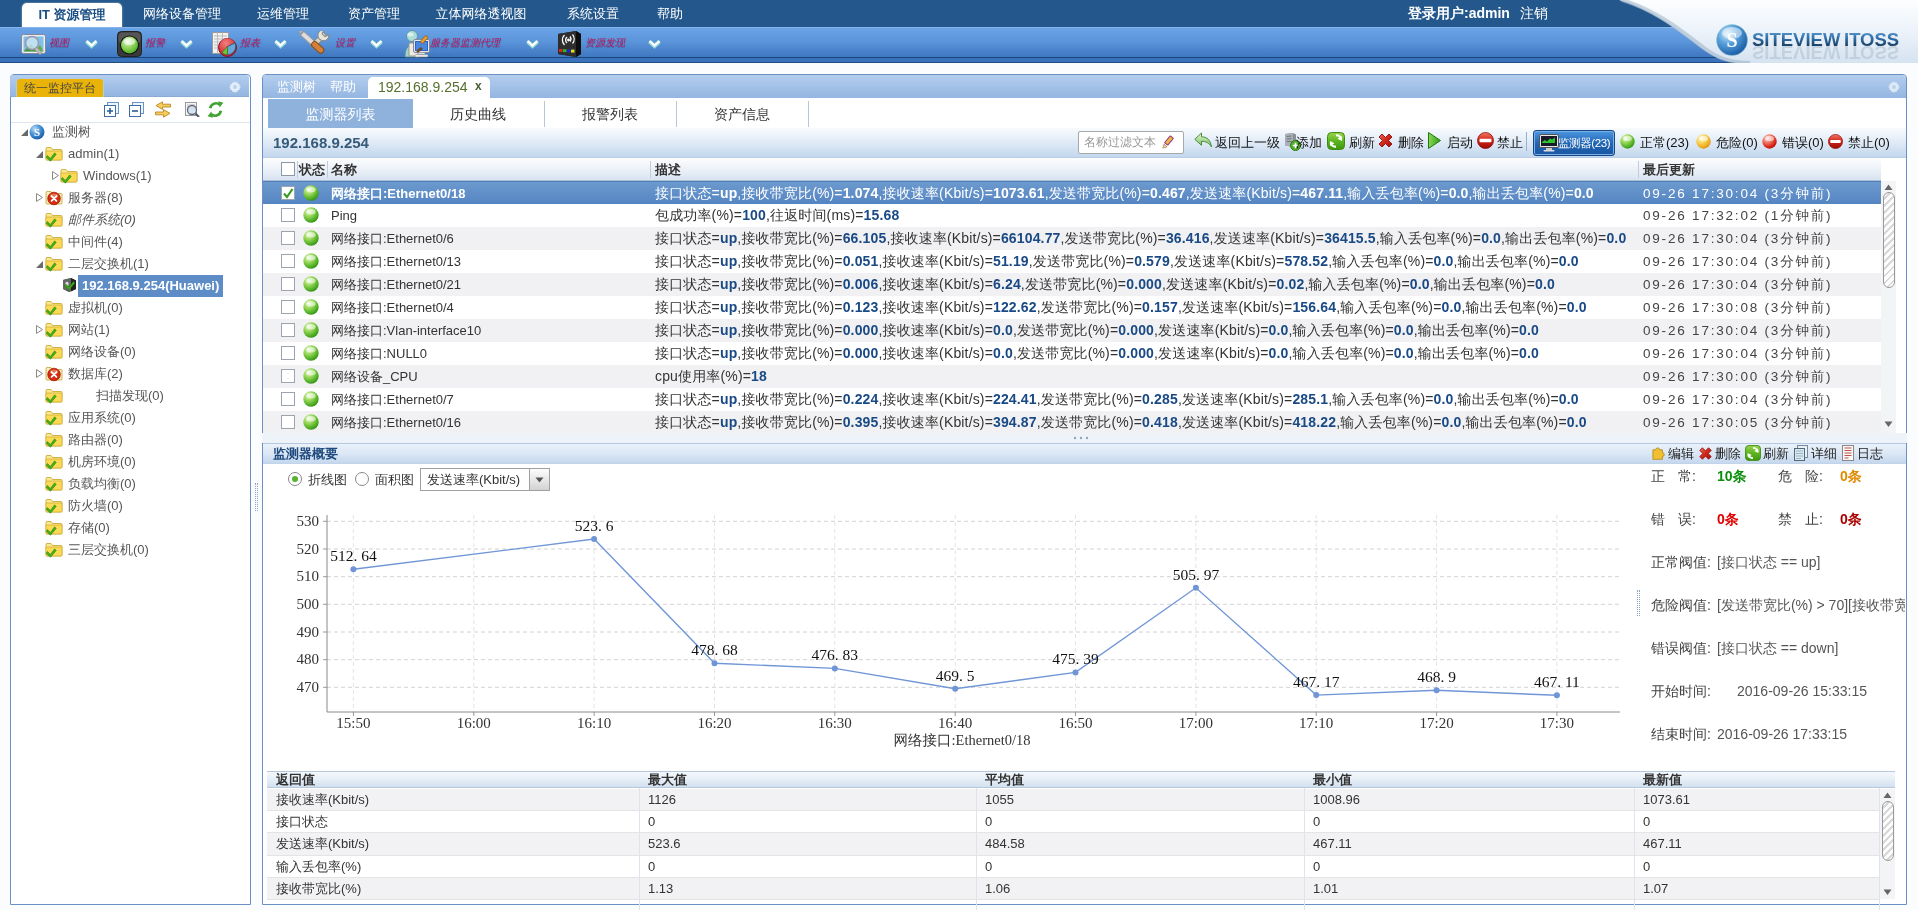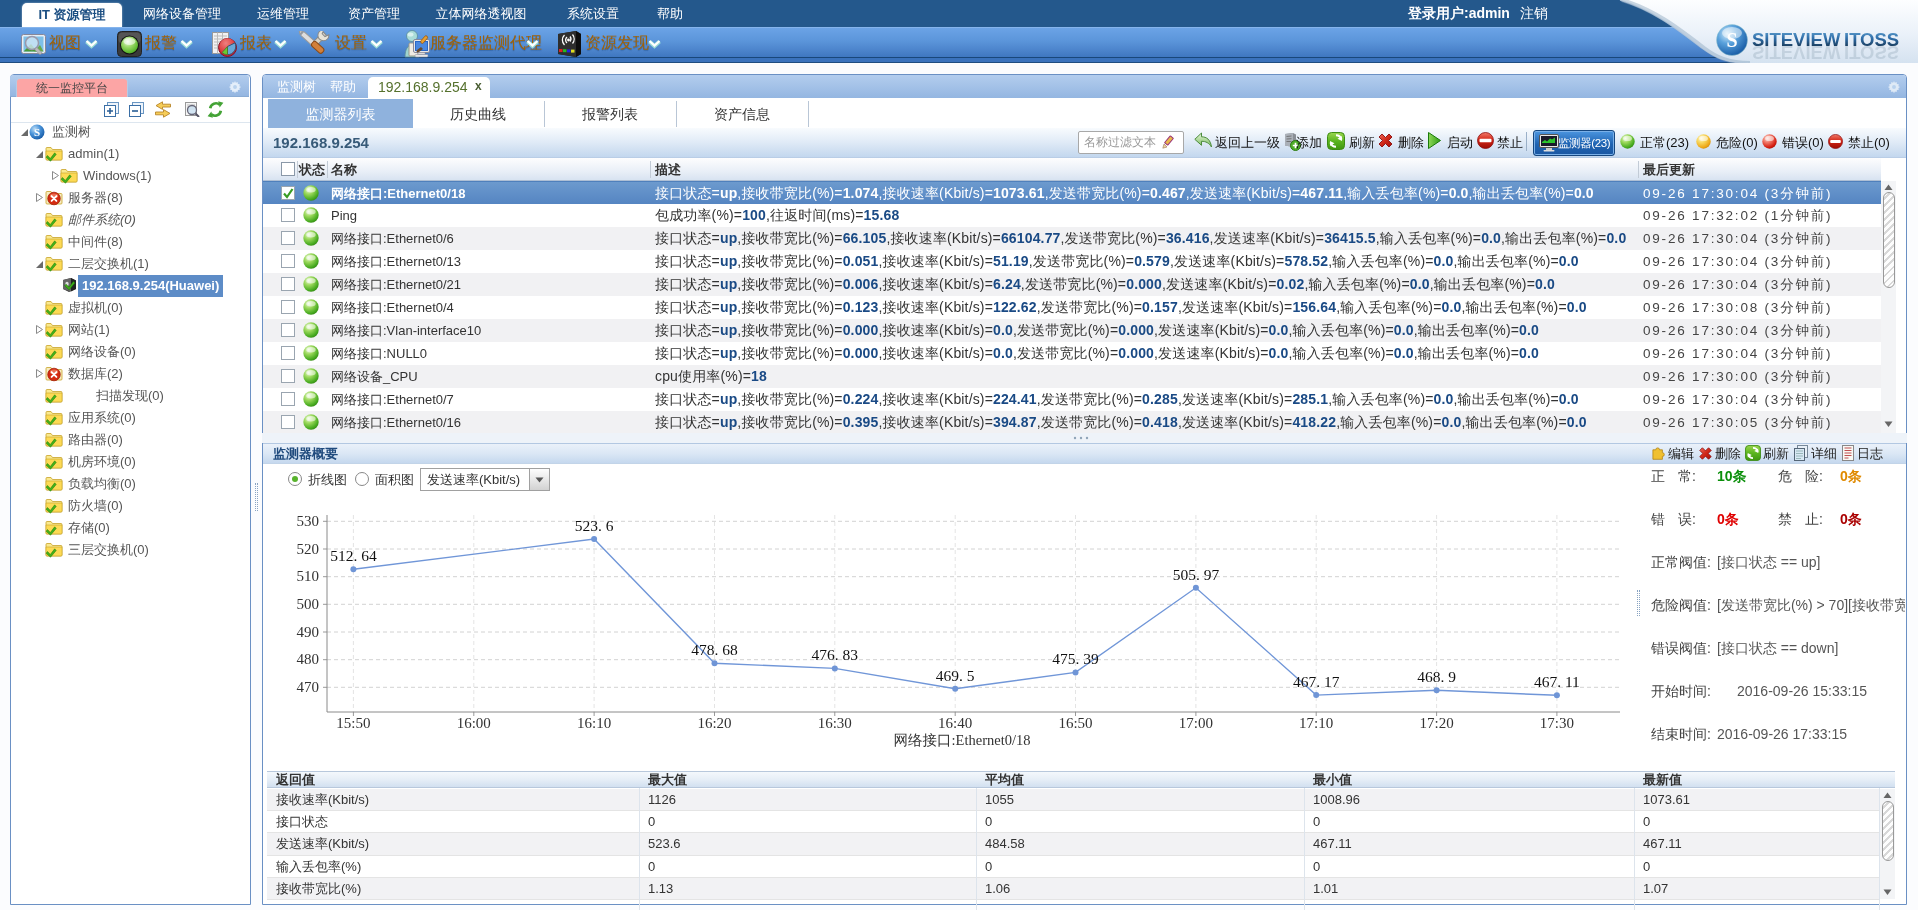--- a/index.html
+++ b/index.html
@@ -3,27 +3,27 @@
 <style>
 *{margin:0;padding:0;box-sizing:border-box;}
 html,body{width:1918px;height:910px;overflow:hidden;}
 body{font-family:"Liberation Sans",sans-serif;background:#fbfcfe;position:relative;}
 .abs{position:absolute;}
 #menubar{left:0;top:0;width:1918px;height:27px;background:#24588c;}
 .mtab{color:#fff;font-size:13px;line-height:27px;white-space:nowrap;}
 #mtab-act{left:22px;top:3px;width:100px;height:24px;background:#fff;border-radius:5px 5px 0 0;text-align:center;line-height:24px;font-weight:bold;font-size:13px;color:#1b4e82;box-shadow:0 0 2px rgba(255,255,255,.6);}
 #toolbar{left:0;top:27px;width:1918px;height:30px;background:linear-gradient(#85b3e3,#5f93cf 45%,#49132 0);background:linear-gradient(#6ba3e6 0%,#5b95da 45%,#4a82ca 80%,#3f77c0 100%);border-top:1px solid #85b4ec;}
 #botline{left:0;top:57px;width:1918px;height:6px;background:linear-gradient(#19477b 0,#19477b 1px,#3a72bc 1px,#3a72bc 5px,#1e4c80 5px,#1e4c80 6px);}
-.tbtxt{color:#a16207;font-size:16px;line-height:30px;white-space:nowrap;text-shadow:0 1px 1px rgba(0,40,90,.35);}
+.tbtxt{color:#be185d;font-size:10px;line-height:30px;white-space:nowrap;text-shadow:0 1px 1px rgba(0,40,90,.35);font-style:italic;}
 .chev{width:13px;height:9px;}
 #logo-swoosh{left:1598px;top:0;width:320px;height:63px;}
 .lpanel{background:#fff;border:1px solid #6a90c4;}
 #leftpanel{left:10px;top:74px;width:241px;height:831px;border-radius:4px 4px 0 0;}
 #lp-head{left:0;top:0;width:239px;height:22px;background:linear-gradient(#b3cdee,#94b6e1);border-radius:3px 3px 0 0;border-bottom:1px solid #89abd4;}
-#lp-tab{left:6px;top:3px;width:112px;height:19px;background:#fca5a5;border:1px solid #b5cbe5;border-bottom:none;border-radius:4px 4px 0 0;text-align:center;font-size:12px;color:#444;line-height:19px;}
+#lp-tab{left:6px;top:3px;width:88px;height:19px;background:#eab308;border:1px solid #b5cbe5;border-bottom:none;border-radius:4px 4px 0 0;text-align:center;font-size:12px;color:#444;line-height:19px;}
 #lp-tools{left:0;top:22px;width:239px;height:26px;border-bottom:1px solid #dde6ef;}
 .treerow{position:absolute;height:22px;line-height:22px;font-size:13px;color:#555;white-space:nowrap;}
 .tsel{background:#5d8cc7;color:#fff;font-weight:bold;}
 #mainpanel{left:262px;top:74px;width:1645px;height:831px;border-radius:4px 4px 0 0;}
 #mp-tabs{left:0;top:0;width:1643px;height:23px;background:linear-gradient(#b3cdee,#94b6e1);border-radius:3px 3px 0 0;}
 .mptab{position:absolute;color:#fff;font-size:13px;line-height:23px;}
 #mp-acttab{left:106px;top:3px;width:122px;height:20px;background:#fff;border-radius:5px 5px 0 0;color:#55712d;font-size:14px;text-align:left;line-height:21px;padding-left:10px;}
 #subtabs{left:0;top:23px;width:1643px;height:31px;background:#fff;border-bottom:1px solid #a8a8a8;}
 #subtab-act{left:5px;top:1px;width:145px;height:30px;background:#8fb2dd;color:#fff;font-size:14px;text-align:center;line-height:30px;}
 .subtab{position:absolute;top:1px;height:30px;font-size:14px;color:#333;text-align:center;line-height:30px;}
@@ -283,21 +283,21 @@
     <path d="M1 3.5 a1 1 0 0 1 1-1 h4 l1.5 2 H16 a1 1 0 0 1 1 1 V14 a1 1 0 0 1 -1 1 H2 a1 1 0 0 1 -1-1 Z" fill="#fae98e" stroke="#c8a22a" stroke-width="0.8"></path>
     <path d="M1 6 h16 V14 a1 1 0 0 1 -1 1 H2 a1 1 0 0 1 -1-1 Z" fill="#fdda55" stroke="#c8a22a" stroke-width="0.6"></path>
     <path d="M2.5 10.5 l2.8 3 4.4-5.7 1.5 1.7 -5.7 6.7 -4.4-3.9 Z" fill="#44b21b" stroke="#1c7a04" stroke-width="0.5"></path>
   </svg>
 <span class="treerow" style="left:68px;top:208.5px;font-style:italic;">邮件系统(0)</span>
 <svg class="abs" style="left:45px;top:233px" width="18" height="17" viewBox="0 0 18 17">
     <path d="M1 3.5 a1 1 0 0 1 1-1 h4 l1.5 2 H16 a1 1 0 0 1 1 1 V14 a1 1 0 0 1 -1 1 H2 a1 1 0 0 1 -1-1 Z" fill="#fae98e" stroke="#c8a22a" stroke-width="0.8"></path>
     <path d="M1 6 h16 V14 a1 1 0 0 1 -1 1 H2 a1 1 0 0 1 -1-1 Z" fill="#fdda55" stroke="#c8a22a" stroke-width="0.6"></path>
     <path d="M2.5 10.5 l2.8 3 4.4-5.7 1.5 1.7 -5.7 6.7 -4.4-3.9 Z" fill="#44b21b" stroke="#1c7a04" stroke-width="0.5"></path>
   </svg>
-<span class="treerow" style="left:68px;top:230.5px;">中间件(8)</span>
+<span class="treerow" style="left:68px;top:230.5px;">中间件(4)</span>
 <svg class="abs" style="left:35px;top:260px" width="9" height="9" viewBox="0 0 9 9">
     <path d="M8 1 L8 8 L1 8 Z" fill="#6a6a6a"></path>
   </svg>
 <svg class="abs" style="left:45px;top:255px" width="18" height="17" viewBox="0 0 18 17">
     <path d="M1 3.5 a1 1 0 0 1 1-1 h4 l1.5 2 H16 a1 1 0 0 1 1 1 V14 a1 1 0 0 1 -1 1 H2 a1 1 0 0 1 -1-1 Z" fill="#fae98e" stroke="#c8a22a" stroke-width="0.8"></path>
     <path d="M1 6 h16 V14 a1 1 0 0 1 -1 1 H2 a1 1 0 0 1 -1-1 Z" fill="#fdda55" stroke="#c8a22a" stroke-width="0.6"></path>
     <path d="M2.5 10.5 l2.8 3 4.4-5.7 1.5 1.7 -5.7 6.7 -4.4-3.9 Z" fill="#44b21b" stroke="#1c7a04" stroke-width="0.5"></path>
   </svg>
 <span class="treerow" style="left:68px;top:252.5px;">二层交换机(1)</span>
 <svg class="abs" style="left:61px;top:277.0px" width="17" height="17" viewBox="0 0 17 17">

